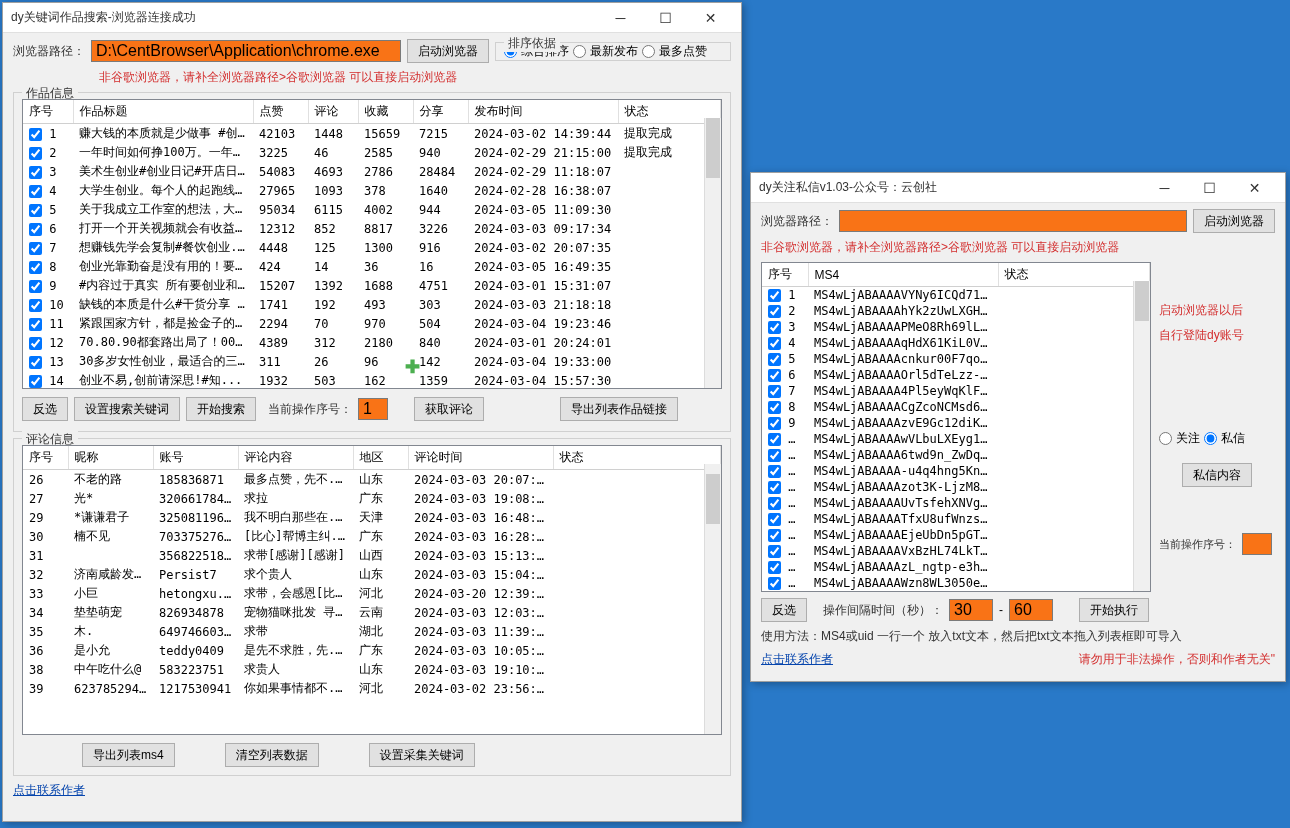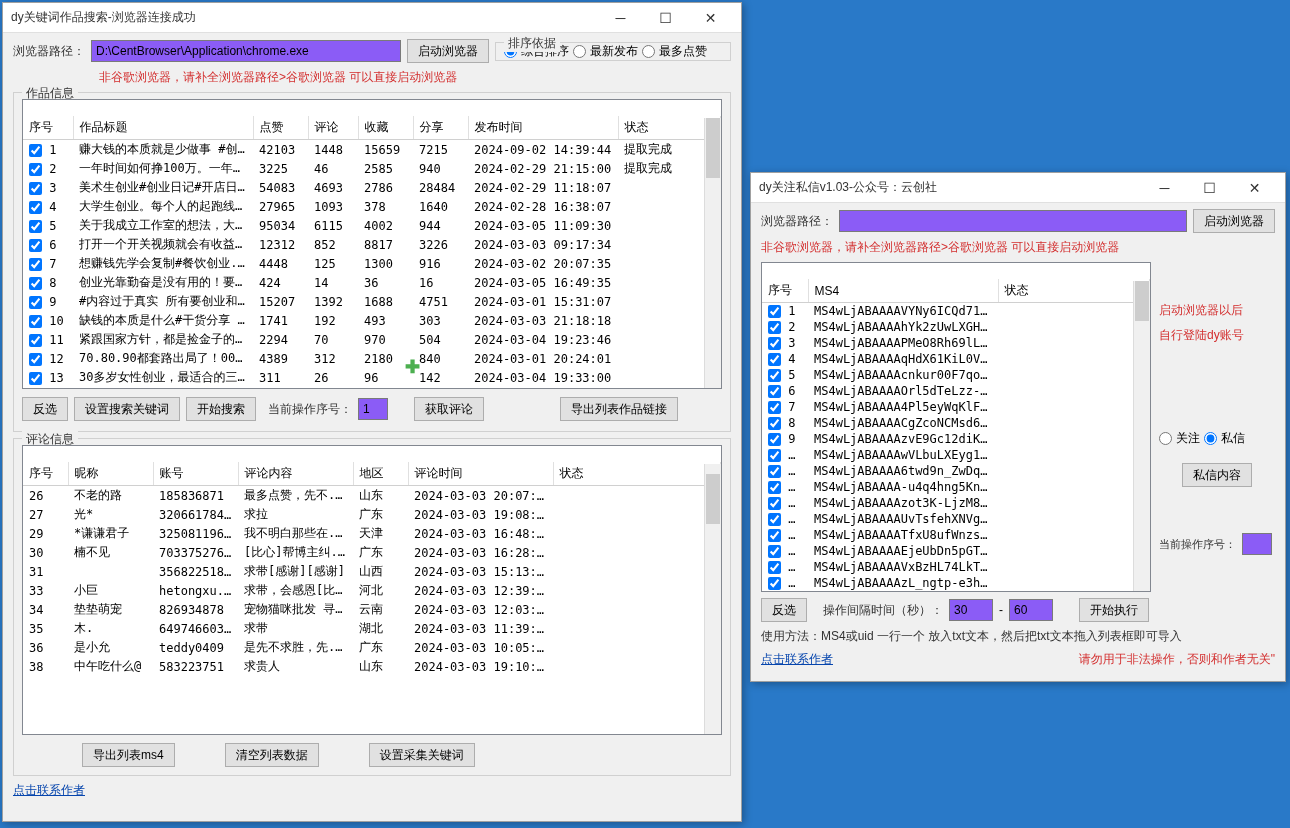--- a/index.html
+++ b/index.html
@@ -5,30 +5,30 @@
 * { box-sizing: border-box; margin: 0; padding: 0; font-family: "Microsoft YaHei", "SimSun", Arial, sans-serif; }
 body { background: #2979c8; width: 1290px; height: 828px; position: relative; overflow: hidden; }
 .window { position: absolute; background: #f0f0f0; border: 1px solid #a0a0a0; box-shadow: 2px 2px 8px rgba(0,0,0,0.3); }
 .titlebar { height: 30px; background: #fff; display: flex; align-items: center; padding: 0 8px; border-bottom: 1px solid #e0e0e0; }
 .titlebar-title { flex: 1; font-size: 12px; color: #333; }
 .titlebar-btns { display: flex; gap: 0; }
 .titlebar-btn { width: 45px; height: 28px; display: flex; align-items: center; justify-content: center; font-size: 14px; color: #333; cursor: pointer; }
 .content { padding: 6px 10px; font-size: 12px; }
 .row { display: flex; align-items: center; gap: 6px; margin-bottom: 6px; }
 .label { font-size: 12px; color: #333; }
-.input { border: 1px solid #7a7a7a; background: #8b5cf6; font-size: 12px; padding: 2px 4px; height: 22px; }
+.input { border: 1px solid #7a7a7a; background: #f97316; font-size: 16px; padding: 2px 4px; height: 22px; }
 .btn { border: 1px solid #adadad; background: #e1e1e1; font-size: 12px; padding: 3px 10px; cursor: pointer; height: 24px; }
 .warning { color: #d32f2f; font-size: 12px; }
 .fieldset { border: 1px solid #d0d0d0; padding: 6px 8px 8px 8px; margin-bottom: 6px; position: relative; }
 .fieldset-legend { position: absolute; top: -8px; left: 8px; background: #f0f0f0; padding: 0 4px; font-size: 12px; color: #333; }
 .radio-group { display: flex; gap: 4px; align-items: center; }
 .radio-item { display: flex; align-items: center; gap: 4px; font-size: 12px; }
 .radio-item input[type="radio"] { width: 13px; height: 13px; }
 .table-wrap { border: 1px solid #828790; background: #fff; overflow: auto; position: relative; }
-.table { width: 100%; border-collapse: collapse; font-size: 12px; table-layout: fixed; margin-top: 16px; }
+.table { width: 100%; border-collapse: collapse; font-size: 12px; table-layout: fixed; }
 .table th { background: #fff; border-right: 1px solid #e0e0e0; border-bottom: 1px solid #d0d0d0; text-align: left; padding: 3px 6px; font-weight: normal; position: sticky; top: 0; }
 .table td { padding: 1px 6px; white-space: nowrap; overflow: hidden; text-overflow: ellipsis; font-family: "SimSun", monospace; font-size: 12px; }
 .checkbox { width: 13px; height: 13px; vertical-align: middle; }
 .link { color: #0645ad; text-decoration: underline; cursor: pointer; font-size: 12px; }
 .hint-red { color: #d32f2f; font-size: 12px; }
 .scrollbar-v { position: absolute; right: 0; top: 18px; bottom: 0; width: 17px; background: #f0f0f0; border-left: 1px solid #dcdcdc; }
 .scrollbar-thumb { position: absolute; left: 1px; right: 1px; background: #cdcdcd; border-radius: 0; }
 .green-cross { position: absolute; color: #4caf50; font-size: 18px; font-weight: bold; pointer-events: none; }
 </style>
 </head>
@@ -95,21 +95,21 @@
               </tr>
             </thead>
           <tbody id="works-body">
               <tr>
                 <td><input type="checkbox" class="checkbox" checked="" style=""> 1</td>
                 <td>赚大钱的本质就是少做事 #创...</td>
                 <td>42103</td>
                 <td>1448</td>
                 <td>15659</td>
                 <td>7215</td>
-                <td>2024-09-02 14:39:44</td>
+                <td>2024-03-02 14:39:44</td>
                 <td>提取完成</td>
               </tr>
               <tr>
                 <td><input type="checkbox" class="checkbox" checked="" style=""> 2</td>
                 <td>一年时间如何挣100万。一年...</td>
                 <td>3225</td>
                 <td>46</td>
                 <td>2585</td>
                 <td>940</td>
                 <td>2024-02-29 21:15:00</td>
@@ -317,26 +317,35 @@
               <tr>
                 <td>31</td>
                 <td></td>
                 <td>35682251837</td>
                 <td>求带[感谢][感谢]</td>
                 <td>山西</td>
                 <td>2024-03-03 15:13:23</td>
                 <td></td>
               </tr>
               <tr>
+                <td>32</td>
+                <td>济南咸龄发...</td>
+                <td>Persist7</td>
+                <td>求个贵人</td>
+                <td>山东</td>
+                <td>2024-03-03 15:04:17</td>
+                <td></td>
+              </tr>
+              <tr>
                 <td>33</td>
                 <td>小巨</td>
                 <td>hetongxu...</td>
                 <td>求带，会感恩[比心]</td>
                 <td>河北</td>
-                <td>2024-03-03 12:39:50</td>
+                <td>2024-03-20 12:39:50</td>
                 <td></td>
               </tr>
               <tr>
                 <td>34</td>
                 <td>垫垫萌宠</td>
                 <td>826934878</td>
                 <td>宠物猫咪批发 寻...</td>
                 <td>云南</td>
                 <td>2024-03-03 12:03:14</td>
                 <td></td>
@@ -359,20 +368,29 @@
                 <td>2024-03-03 10:05:55</td>
                 <td></td>
               </tr>
               <tr>
                 <td>38</td>
                 <td>中午吃什么@</td>
                 <td>583223751</td>
                 <td>求贵人</td>
                 <td>山东</td>
                 <td>2024-03-03 19:10:04</td>
+                <td></td>
+              </tr>
+              <tr>
+                <td>39</td>
+                <td>62378529471</td>
+                <td>1217530941</td>
+                <td>你如果事情都不...</td>
+                <td>河北</td>
+                <td>2024-03-02 23:56:24</td>
                 <td></td>
               </tr>
             </tbody>
         </table>
         <div class="scrollbar-v">
             <div class="scrollbar-thumb" style="top:10px;height:50px;"></div>
           </div>
       </div>
       <div class="row" style="margin-top:8px; margin-bottom:0; gap:50px; padding-left:60px;">
         <button class="btn">导出列表ms4</button>

